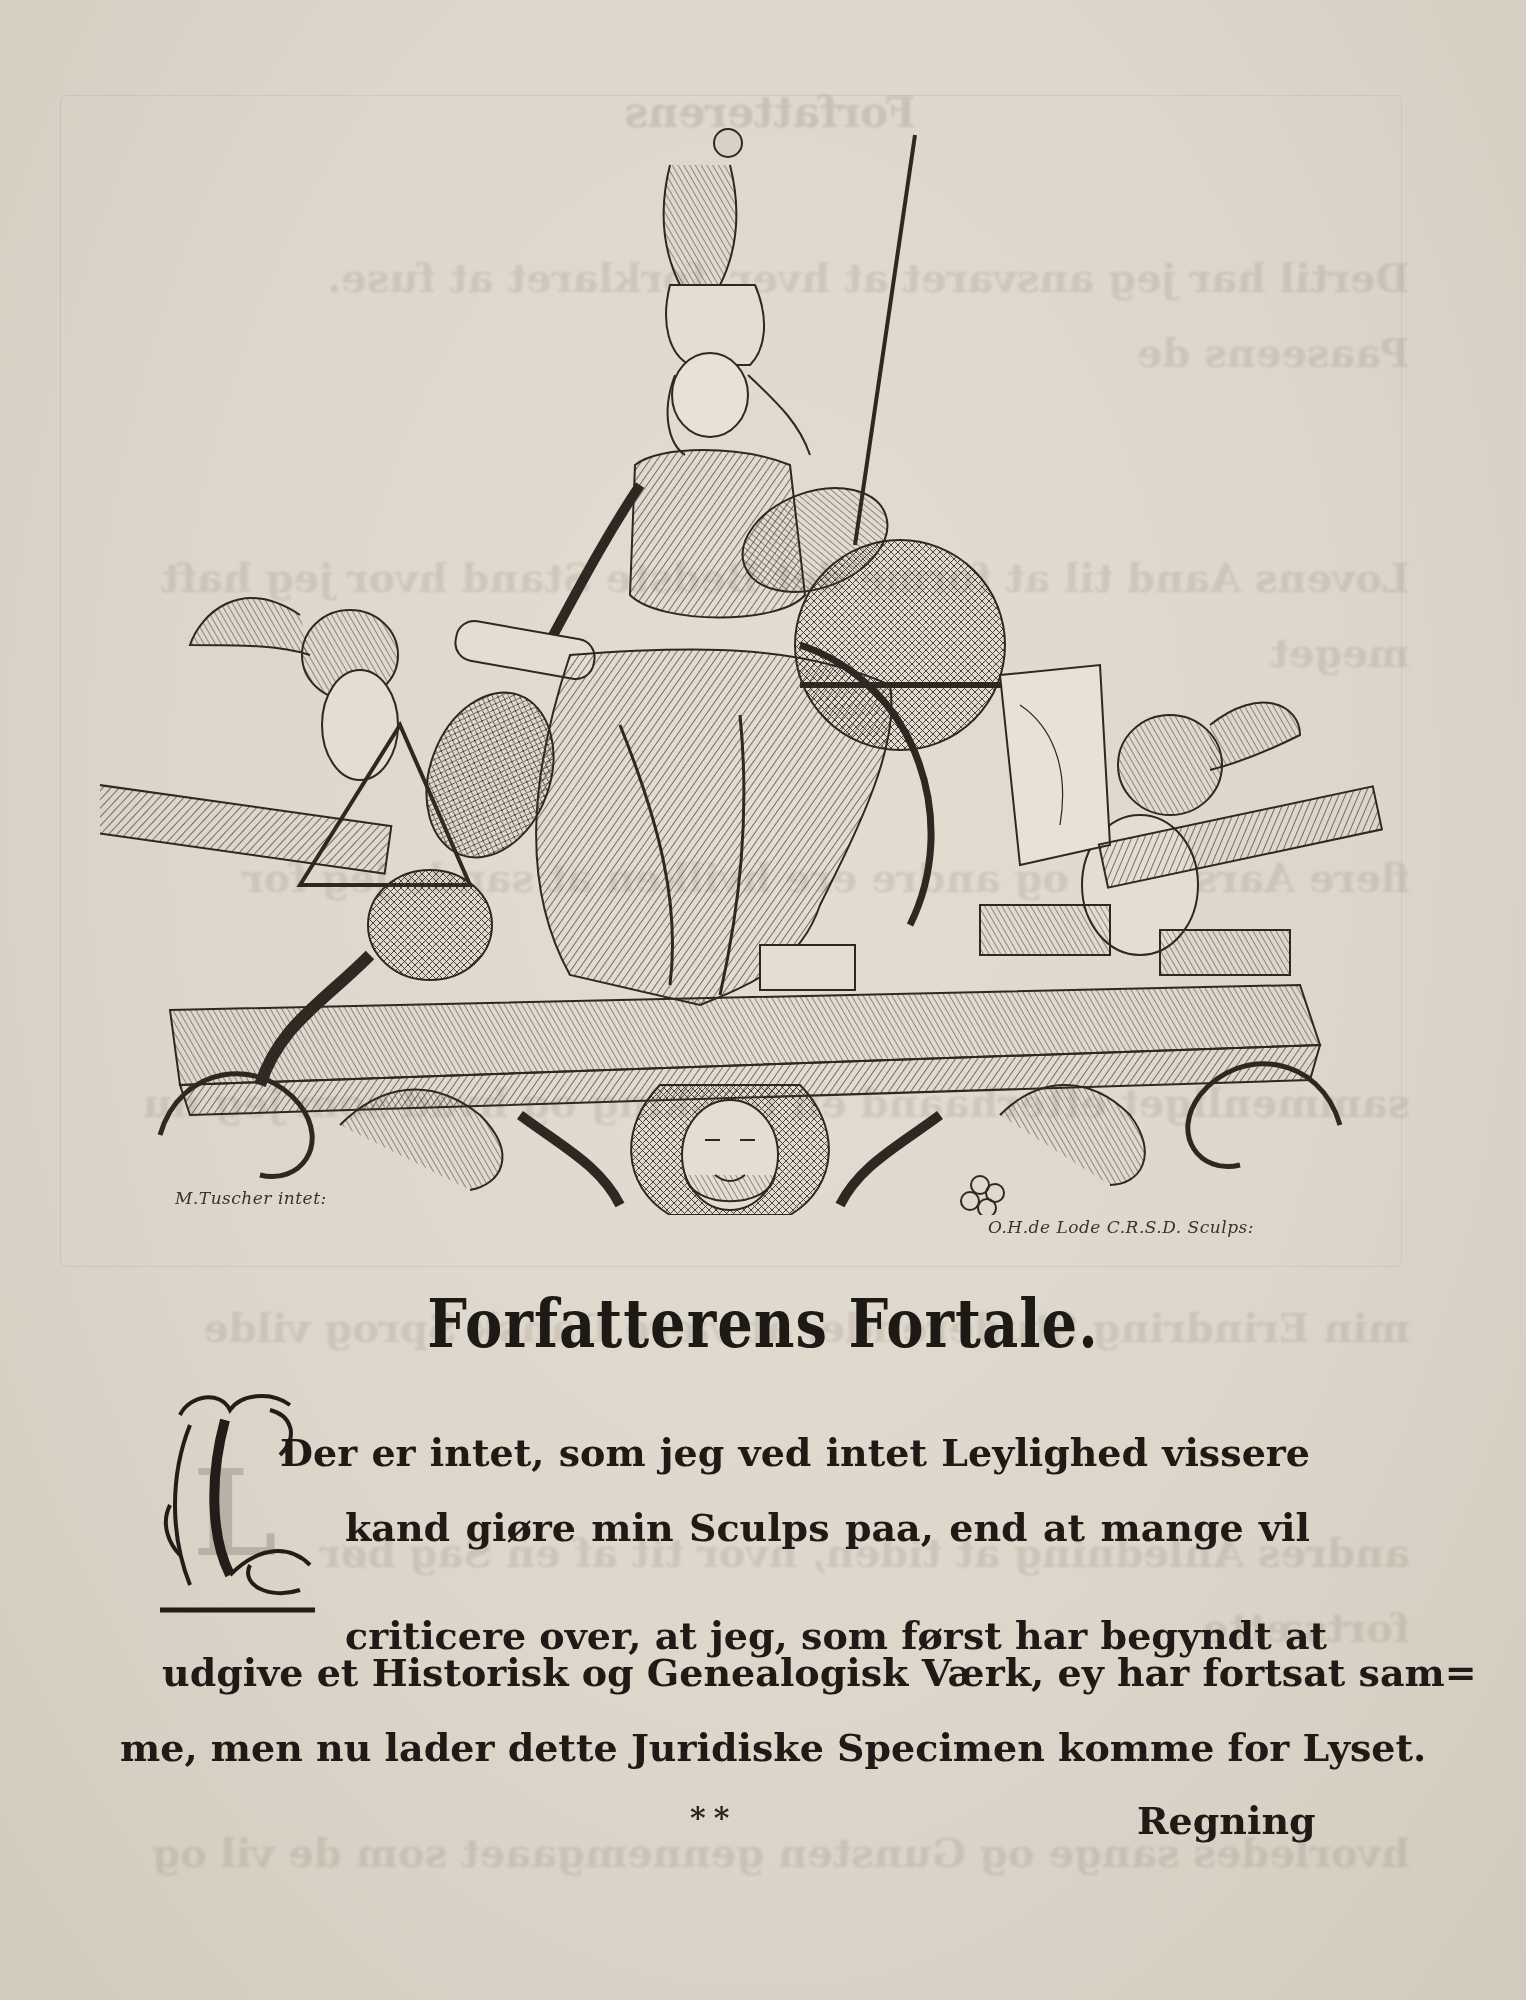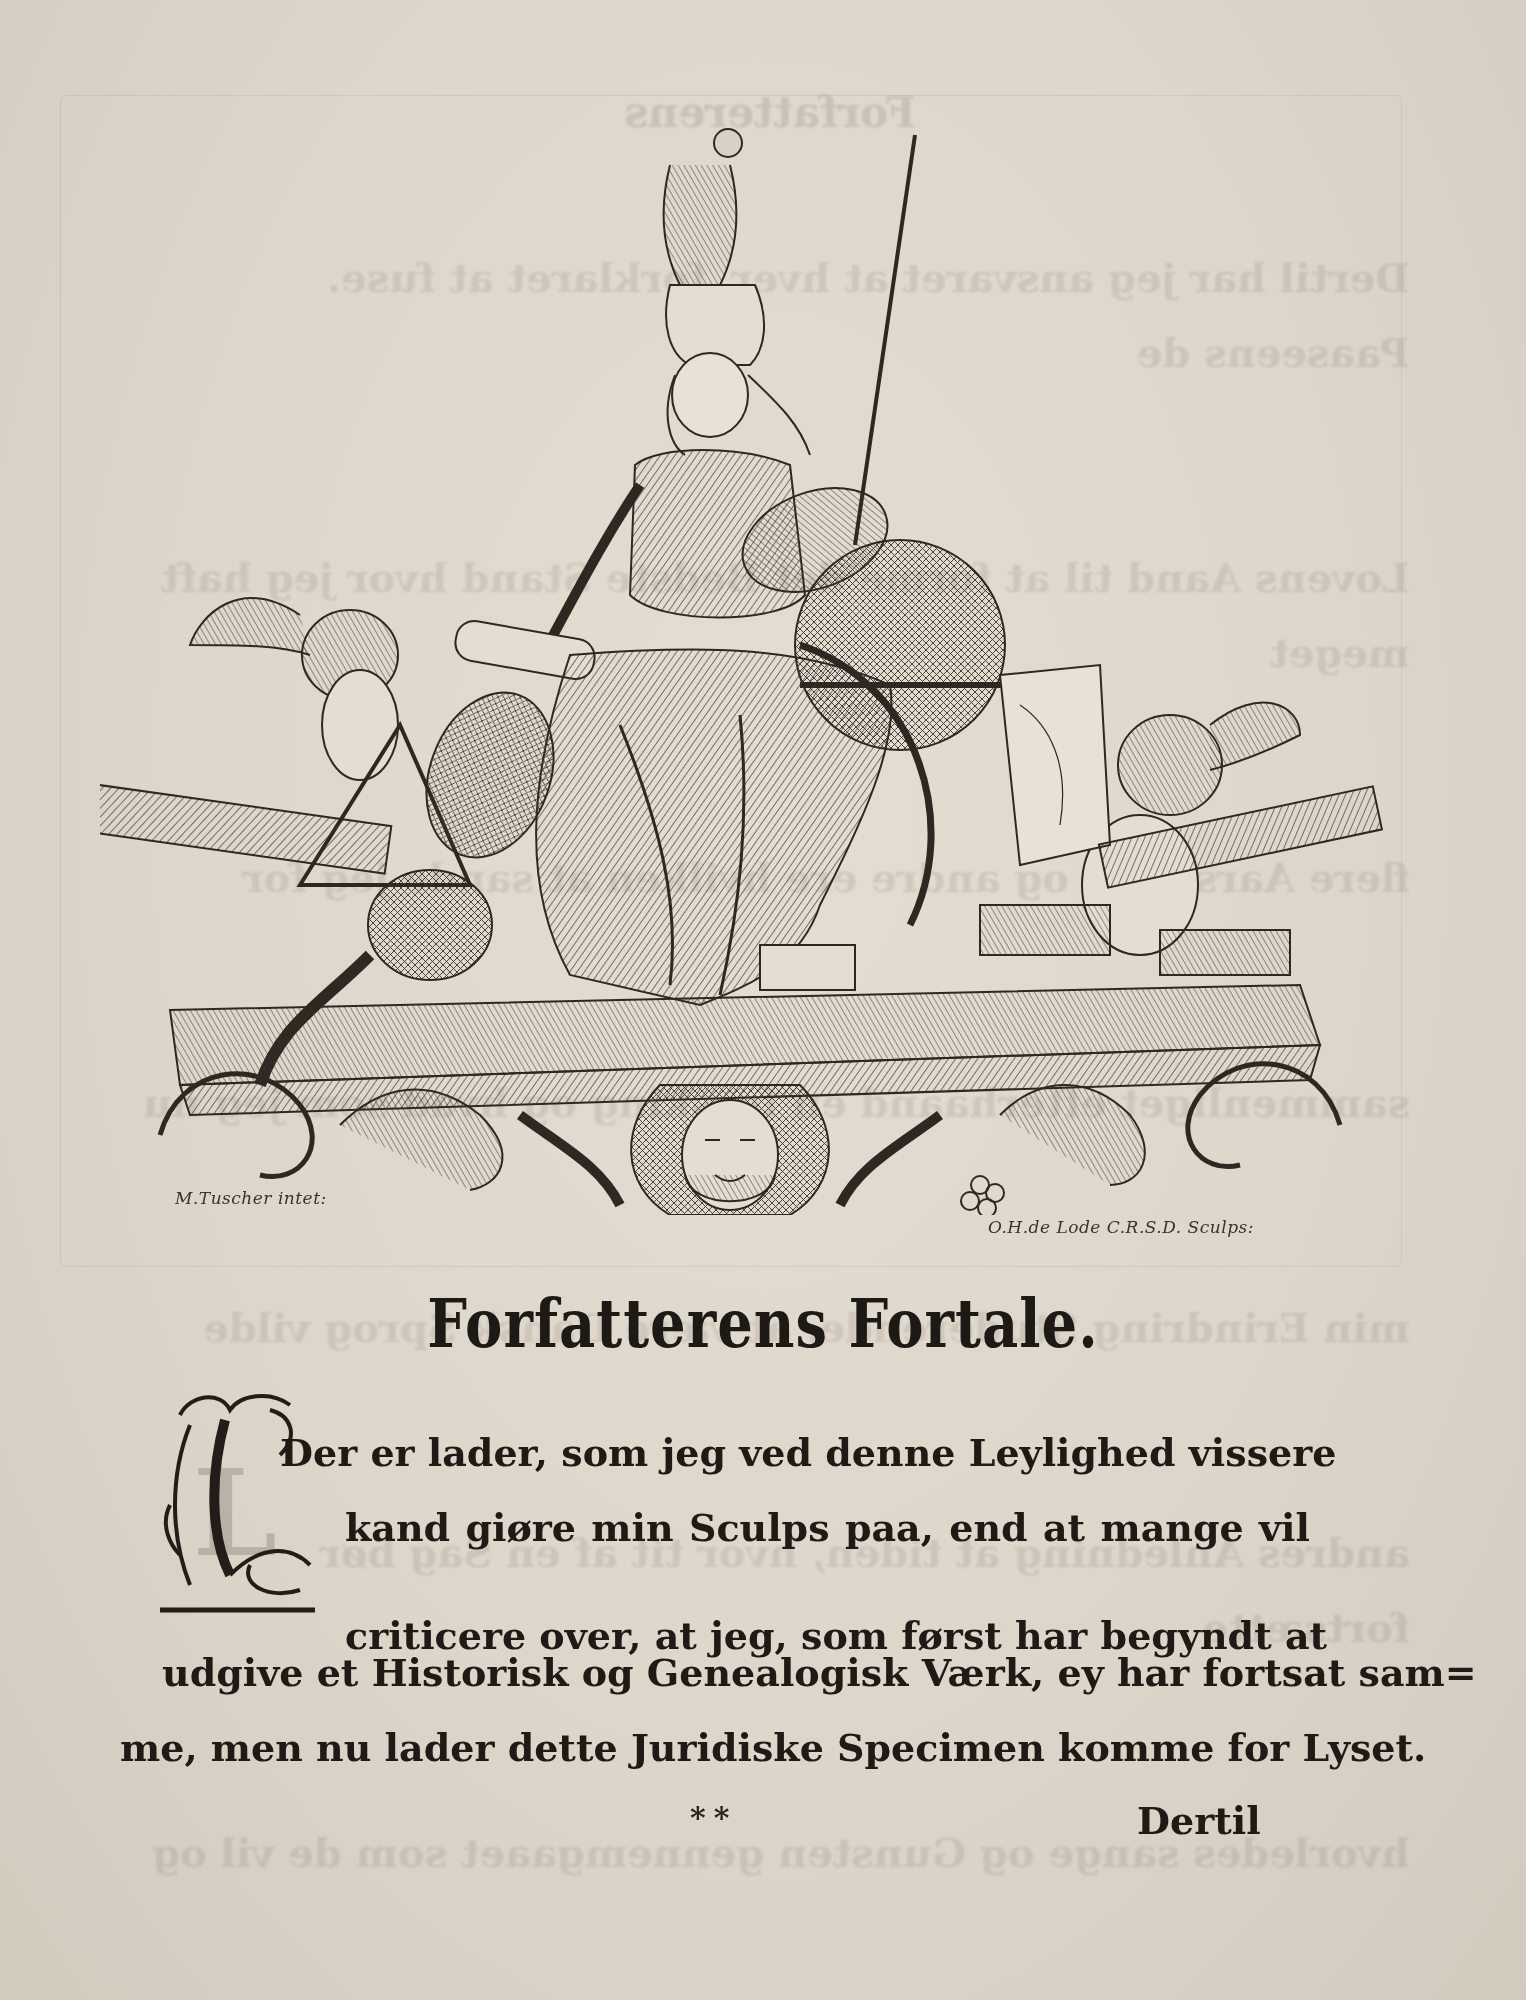--- a/index.html
+++ b/index.html
@@ -204,22 +204,22 @@
         <path d="M100 180 C90 200 120 215 150 205"></path>
         <path d="M120 25 C140 30 150 50 130 70"></path>
         <path d="M10 225 L165 225" stroke-width="5"></path>
         <path d="M20 120 C10 140 20 160 30 170"></path>
       </g>
       <text x="85" y="170" text-anchor="middle" font-family="DejaVu Serif, serif" font-size="120" font-weight="bold" fill="#221d18" opacity="0.18">L</text>
     </svg>
   </div>
 
   <div class="body-text" style="top:0;left:0;width:1526px;">
-    <div class="line l1" style="left:280px;width:1030px;">Der er lader, som jeg ved denne Leylighed vissere</div>
+    <div class="line l1" style="left:280px;width:1030px;">Der er intet, som jeg ved intet Leylighed vissere</div>
     <div class="line l2" style="left:345px;width:965px;">kand giøre min Sculps paa, end at mange vil</div>
     <div class="line l3" style="left:345px;width:965px;">criticere over, at jeg, som først har begyndt at</div>
     <div class="line l4" style="left:120px;width:1190px;">udgive et Historisk og Genealogisk Værk, ey har fortsat sam=</div>
     <div class="line l5" style="left:120px;width:1190px;">me, men nu lader dette Juridiske Specimen komme for Lyset.</div>
   </div>
 
   <div class="signature-mark">**</div>
-  <div class="catchword">Dertil</div>
+  <div class="catchword">Regning</div>
 </div>
 
 </body></html>

